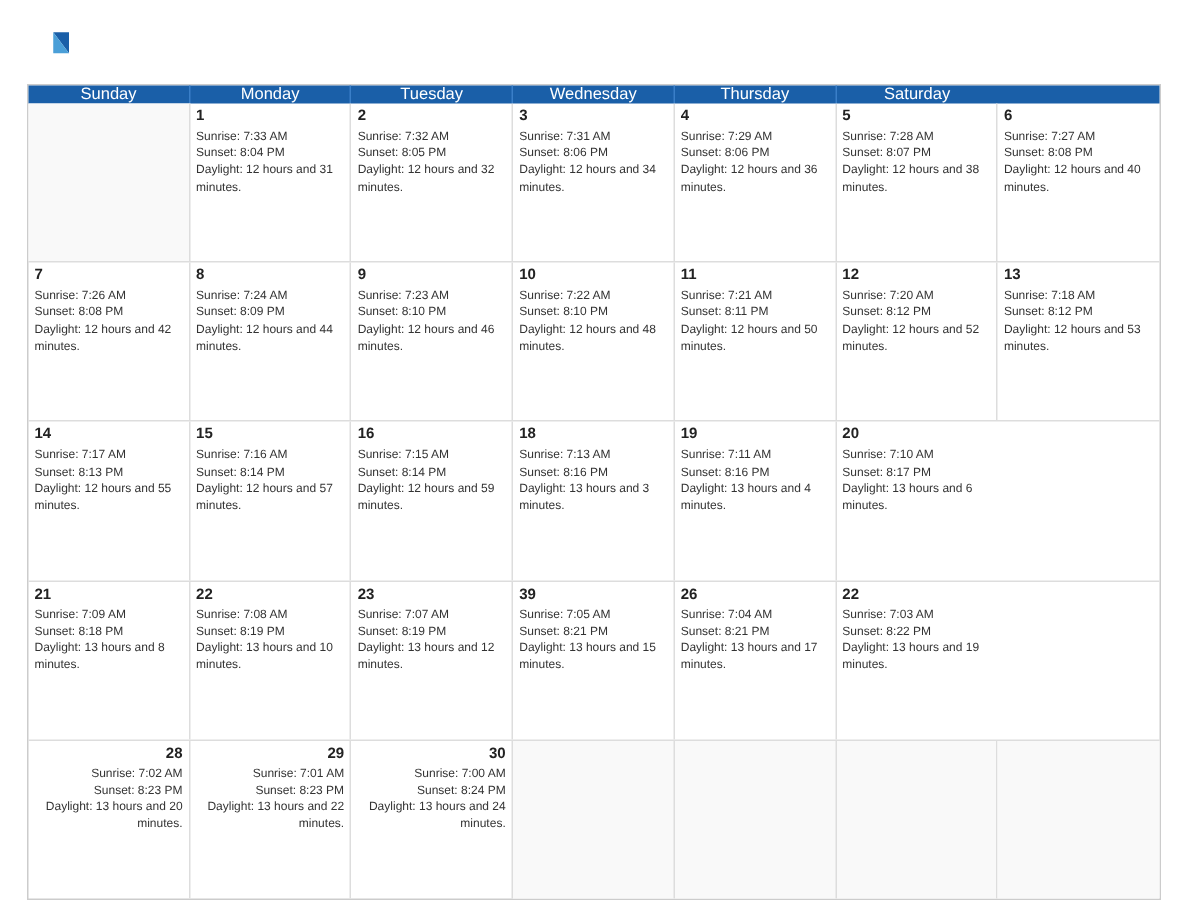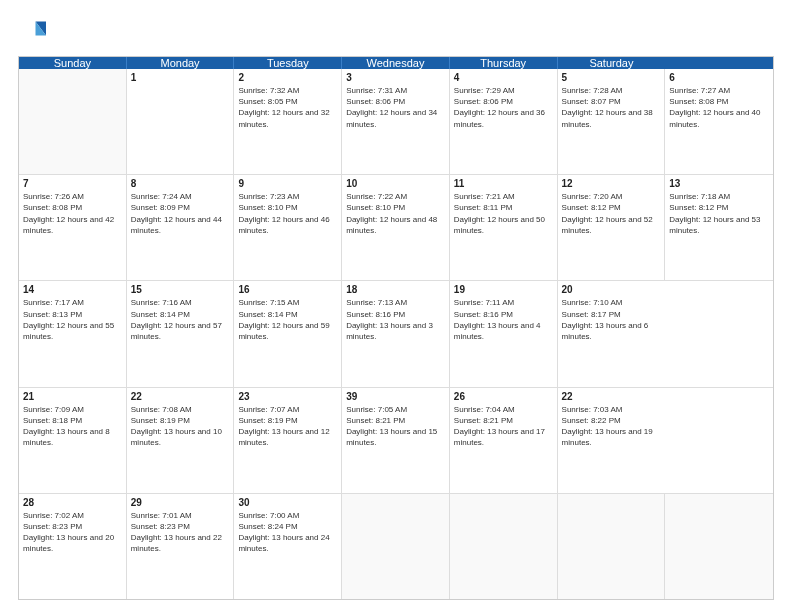--- a/index.html
+++ b/index.html
@@ -77,21 +77,21 @@
       flex: 1;
       display: flex;
       flex-direction: column;
     }
     .cal-row {
       display: grid;
       grid-template-columns: repeat(7, 1fr);
       flex: 1;
       border-bottom: 1px solid #ddd;
     }
-    .cal-row:last-child { border-bottom: none; }
+    .cal-row:last-child { border-bottom: none; text-align: right; }
     .cal-cell {
       border-right: 1px solid #ddd;
       padding: 3px 4px;
       font-size: 8.5px;
       color: #333;
       vertical-align: top;
       min-height: 0;
     }
     .cal-cell:last-child { border-right: none; }
     .cal-cell.empty { background: #f9f9f9; }
@@ -135,20 +135,21 @@
         <div class="cal-header-cell">Tuesday</div>
         <div class="cal-header-cell">Wednesday</div>
         <div class="cal-header-cell">Thursday</div>
         <div class="cal-header-cell">Saturday</div>
       </div>
     <div class="cal-body" id="cal-body">
         <div class="cal-row">
           <div class="cal-cell empty"></div>
           <div class="cal-cell">
             <div class="day-num">1</div>
+            <div class="cell-info">Sunrise: 7:33 AM<br>Sunset: 8:04 PM<br>Daylight: 12 hours and 31 minutes.</div>
           </div>
           <div class="cal-cell">
             <div class="day-num">2</div>
             <div class="cell-info">Sunrise: 7:32 AM<br>Sunset: 8:05 PM<br>Daylight: 12 hours and 32 minutes.</div>
           </div>
           <div class="cal-cell">
             <div class="day-num">3</div>
             <div class="cell-info">Sunrise: 7:31 AM<br>Sunset: 8:06 PM<br>Daylight: 12 hours and 34 minutes.</div>
           </div>
           <div class="cal-cell">

